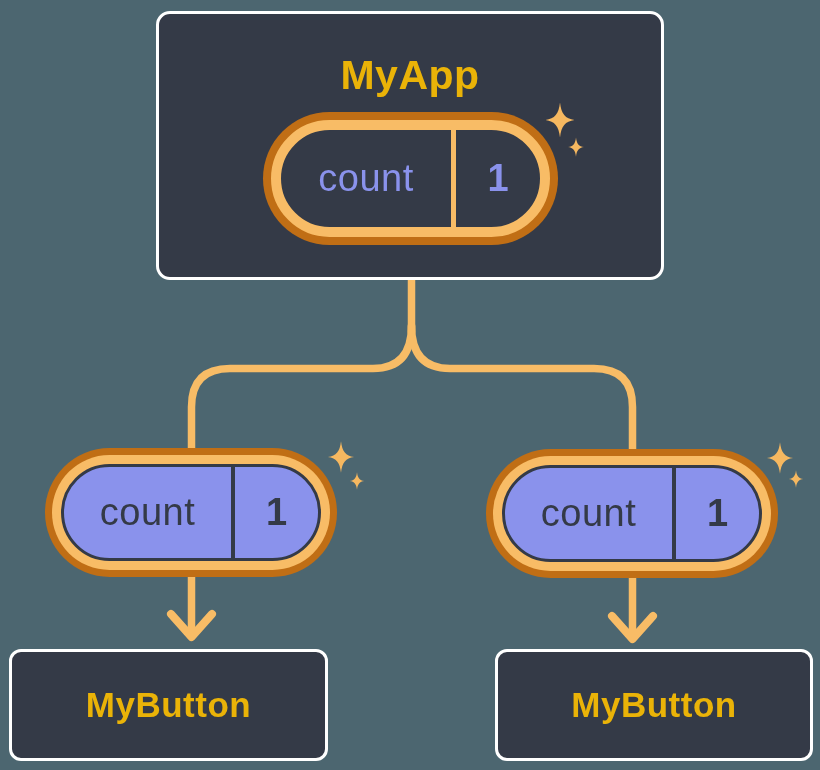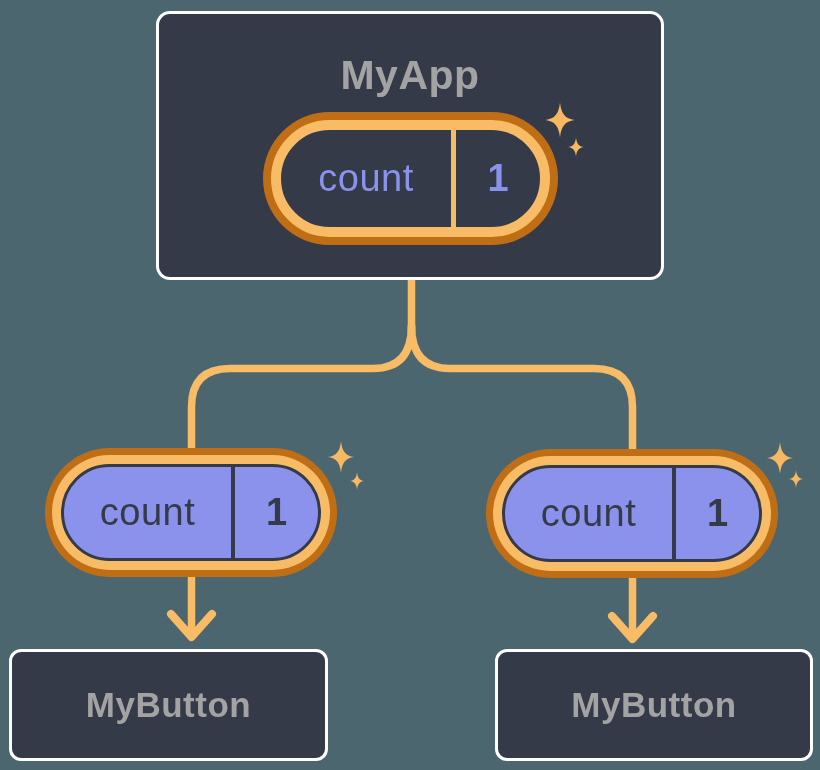--- a/index.html
+++ b/index.html
@@ -28,21 +28,21 @@
     border: 3px solid #ffffff;
     border-radius: 14px;
     box-sizing: border-box;
     z-index: 2;
   }
   .node-title {
     position: absolute;
     left: 0;
     right: 0;
     text-align: center;
-    color: #a3a3a3;
+    color: #eab308;
     font-weight: 700;
     letter-spacing: 0.5px;
   }
   .node-root { left: 156px; top: 11px; width: 508px; height: 269px; }
   .node-root .node-title { top: 38px; font-size: 41px; }
   .node-child { height: 112px; top: 649px; border-radius: 12px; }
   .node-child-left  { left: 9px;   width: 319px; }
   .node-child-right { left: 495px; width: 318px; }
   .node-child .node-title { top: 33px; font-size: 35px; font-weight: 600; }
   

